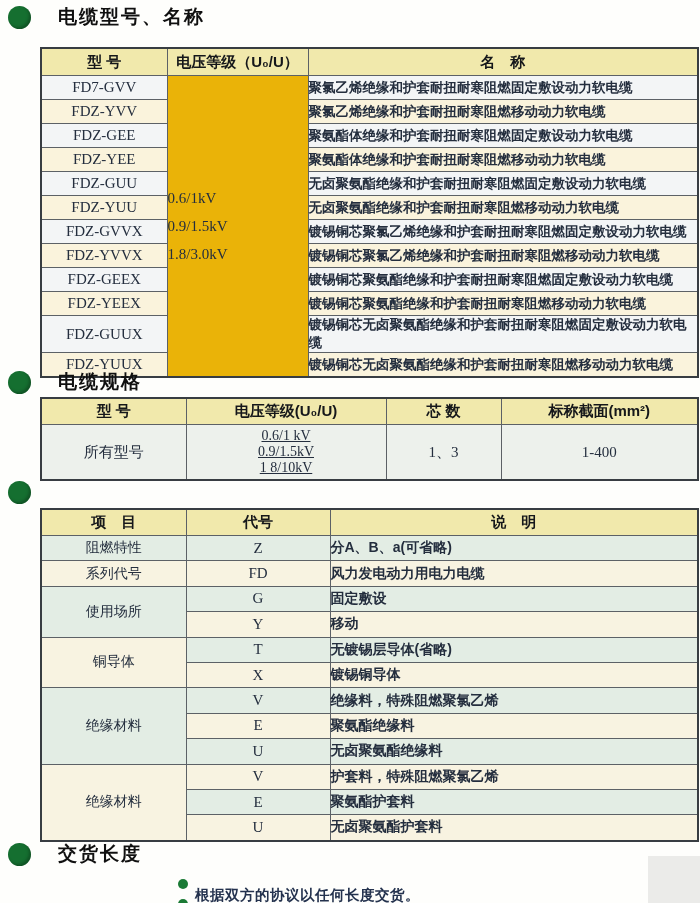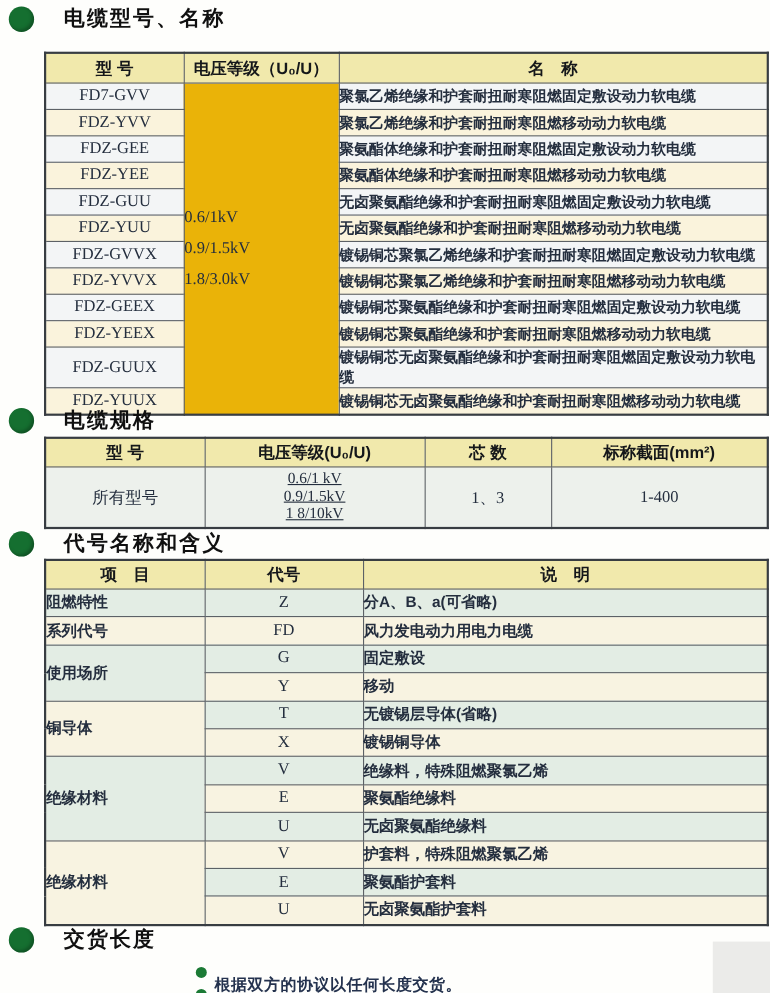--- a/index.html
+++ b/index.html
@@ -61,21 +61,21 @@
   #table2 .volt3{
     text-align:center;font-family:"Liberation Serif", serif;
     font-size:14px;line-height:16px;padding:3px 0;text-decoration:underline;
   }
   #table2 .big{font-size:15px;height:48px;}
   
   #table3 td{height:24.4px;padding:0;}
   #table3 th{height:18px;}
   .g{background:#e3ede4;}
   .k{background:#f8f3e1;margin-top:16px;}
-  .item-cell{font-weight:700;font-size:14px;}
+  .item-cell{text-align:center;font-weight:400;font-size:14px;}
   .code-cell{text-align:center;font-family:"Liberation Serif", serif;font-size:15px;}
   .desc-cell{padding-left:10px;font-weight:600;font-size:14px;}
   
   .bullet-line{
     position:absolute;left:178px;
     display:flex;align-items:center;gap:7px;
   }
   .bullet-dot{
     width:10px;height:10px;border-radius:50%;
     background:#1b7a35;flex:0 0 auto;
@@ -193,21 +193,20 @@
       <div>1 8/10kV</div>
     </td>
     <td class="c latin">1、3</td>
     <td class="c latin">1-400</td>
   </tr>
 </tbody>
   </table>
 
 <div class="section-header" style="top:481px;">
   <span class="dot"></span>
-  <span class="section-title">代号名称和含义</span>
 </div>
 
 <table id="table3" style="top:508px;">
   <colgroup>
       <col style="width:145px">
       <col style="width:144px">
       <col style="width:368px">
     </colgroup>
   <tbody>
       <tr>

